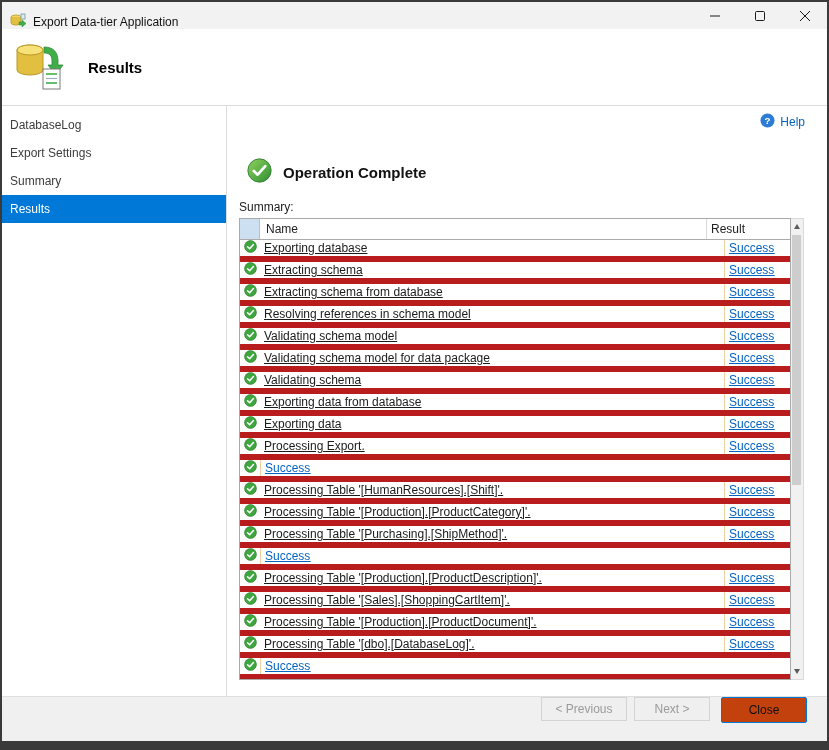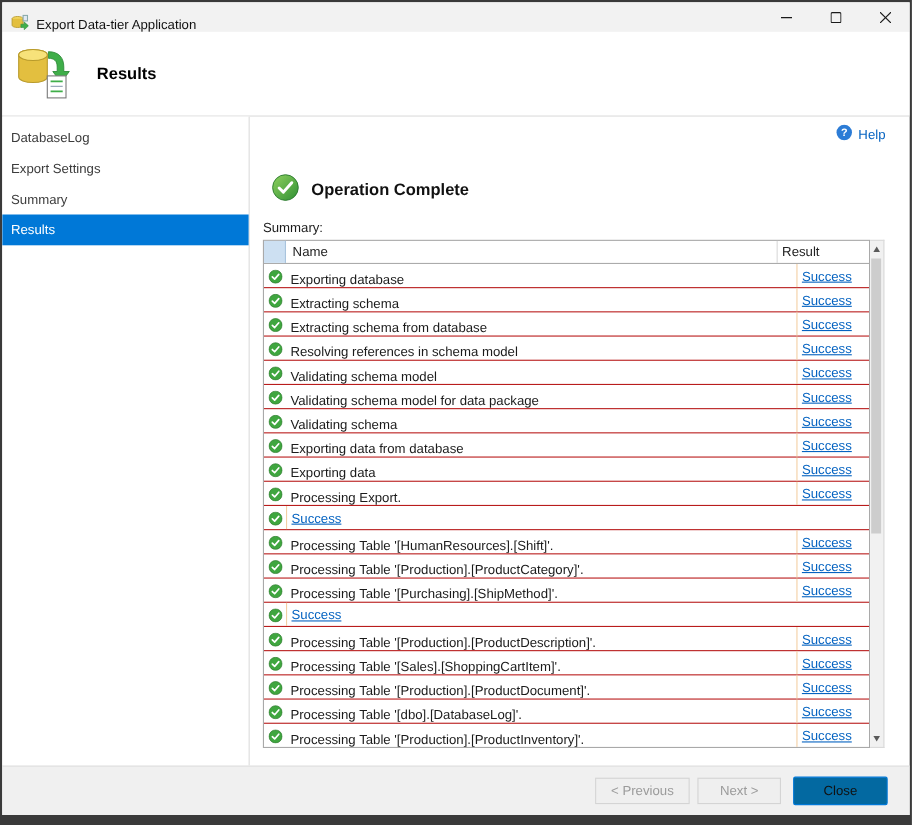--- a/index.html
+++ b/index.html
@@ -41,40 +41,40 @@
 
   
   .table-wrap { margin-top: 4px; display: flex; width: 565px; height: 462px; }
   .grid { flex: 1; border: 1px solid #a9a9a9; background: #fff; display: flex; flex-direction: column; min-width: 0; }
   .grid-header { flex: 0 0 21px; display: flex; align-items: center; border-bottom: 1px solid #ababab; color: #222; }
   .hcell-icon { width: 20px; height: 100%; background: #cde0f2; border-right: 1px solid #a9c4dd; }
   .hcell-name { flex: 1; padding-left: 6px; }
   .hcell-result { width: 84px; padding-left: 4px; height: 100%; display: flex; align-items: center; border-left: 1px solid #d9d9d9; }
 
   .grid-body { flex: 1; overflow: hidden; }
-  .row { display: flex; height: 22px; align-items: flex-end; border-bottom: 1px solid #b91c1c; }
+  .row { display: flex; height: 22px; align-items: center; border-bottom: 6px solid #b91c1c; text-decoration: underline; }
   .cell-icon { width: 20px; display: flex; justify-content: center; align-items: center; }
   .cell-name { flex: 1; padding-left: 4px; white-space: nowrap; overflow: hidden; }
   .cell-result { width: 66px; height: 100%; display: flex; align-items: center; padding-left: 4px; border-left: 1px solid #f3cfa4; }
   .success-link { color: #0563c1; text-decoration: underline; cursor: pointer; }
 
   
   .scrollbar { flex: 0 0 13px; background: #f1f1f1; border: 1px solid #dadada; border-left: none; position: relative; }
   .sb-arrow { position: absolute; left: 0; width: 100%; height: 15px; display: flex; align-items: center; justify-content: center; }
   .sb-arrow.up { top: 0; }
   .sb-arrow.down { bottom: 0; }
   .sb-arrow.up::after { content: ''; border-left: 3.5px solid transparent; border-right: 3.5px solid transparent; border-bottom: 5px solid #5a5a5a; }
   .sb-arrow.down::after { content: ''; border-left: 3.5px solid transparent; border-right: 3.5px solid transparent; border-top: 5px solid #5a5a5a; }
   .sb-thumb { position: absolute; top: 16px; left: 1px; width: 9px; height: 250px; background: #cdcdcd; }
 
   
-  .footer { flex: 0 0 45px; background: #f0f0f0; border-top: 1px solid #dfdfdf; display: flex; align-items: center; justify-content: flex-end; padding-right: 20px; }
+  .footer { flex: 0 0 45px; background: #f0f0f0; border-top: 1px solid #dfdfdf; display: flex; align-items: flex-start; justify-content: flex-end; padding-right: 20px; }
   .btn { min-width: 86px; height: 24px; font-size: 12px; font-family: inherit; border: 1px solid #d4d4d4; background: #efefef; color: #9b9b9b; margin-left: 7px; }
   .btn-next { min-width: 76px; }
-  .btn-close { background: #0369a1; border: 1px solid #0078d7; color: #111; border-radius: 2px; height: 26px; margin-left: 11px; cursor: pointer; }
+  .btn-close { background: #c2410c; border: 1px solid #0078d7; color: #111; border-radius: 2px; height: 26px; margin-left: 11px; cursor: pointer; }
 </style>
 </head>
 <body>
 
 <div class="window">
 
   <div class="titlebar">
     <span class="titlebar-icon">
       <svg width="16" height="16" viewBox="0 0 16 16">
         <ellipse cx="6" cy="4" rx="5" ry="2" fill="#f2d55c" stroke="#b89a2a" stroke-width="0.8"></ellipse>
@@ -455,21 +455,20 @@
 
   <div class="row">
     <div class="cell-icon">
       <span>
         <svg width="13" height="13" viewBox="0 0 16 16">
           <circle cx="8" cy="8" r="7.3" fill="#3fa63f" stroke="#2e7d2e" stroke-width="0.8"></circle>
           <path d="M4.4 8.3 L7 10.8 L11.6 5.5" stroke="#ffffff" stroke-width="1.9" fill="none" stroke-linecap="round" stroke-linejoin="round"></path>
         </svg>
       </span>
     </div>
-    <div class="cell-name">Processing Table '[Production].[ProductInventory]'.</div>
     <div class="cell-result">
       <a class="success-link">Success</a>
     </div>
   </div>
 </div>
         </div>
         <div class="scrollbar">
           <div class="sb-arrow up"></div>
           <div class="sb-thumb"></div>
           <div class="sb-arrow down"></div>

